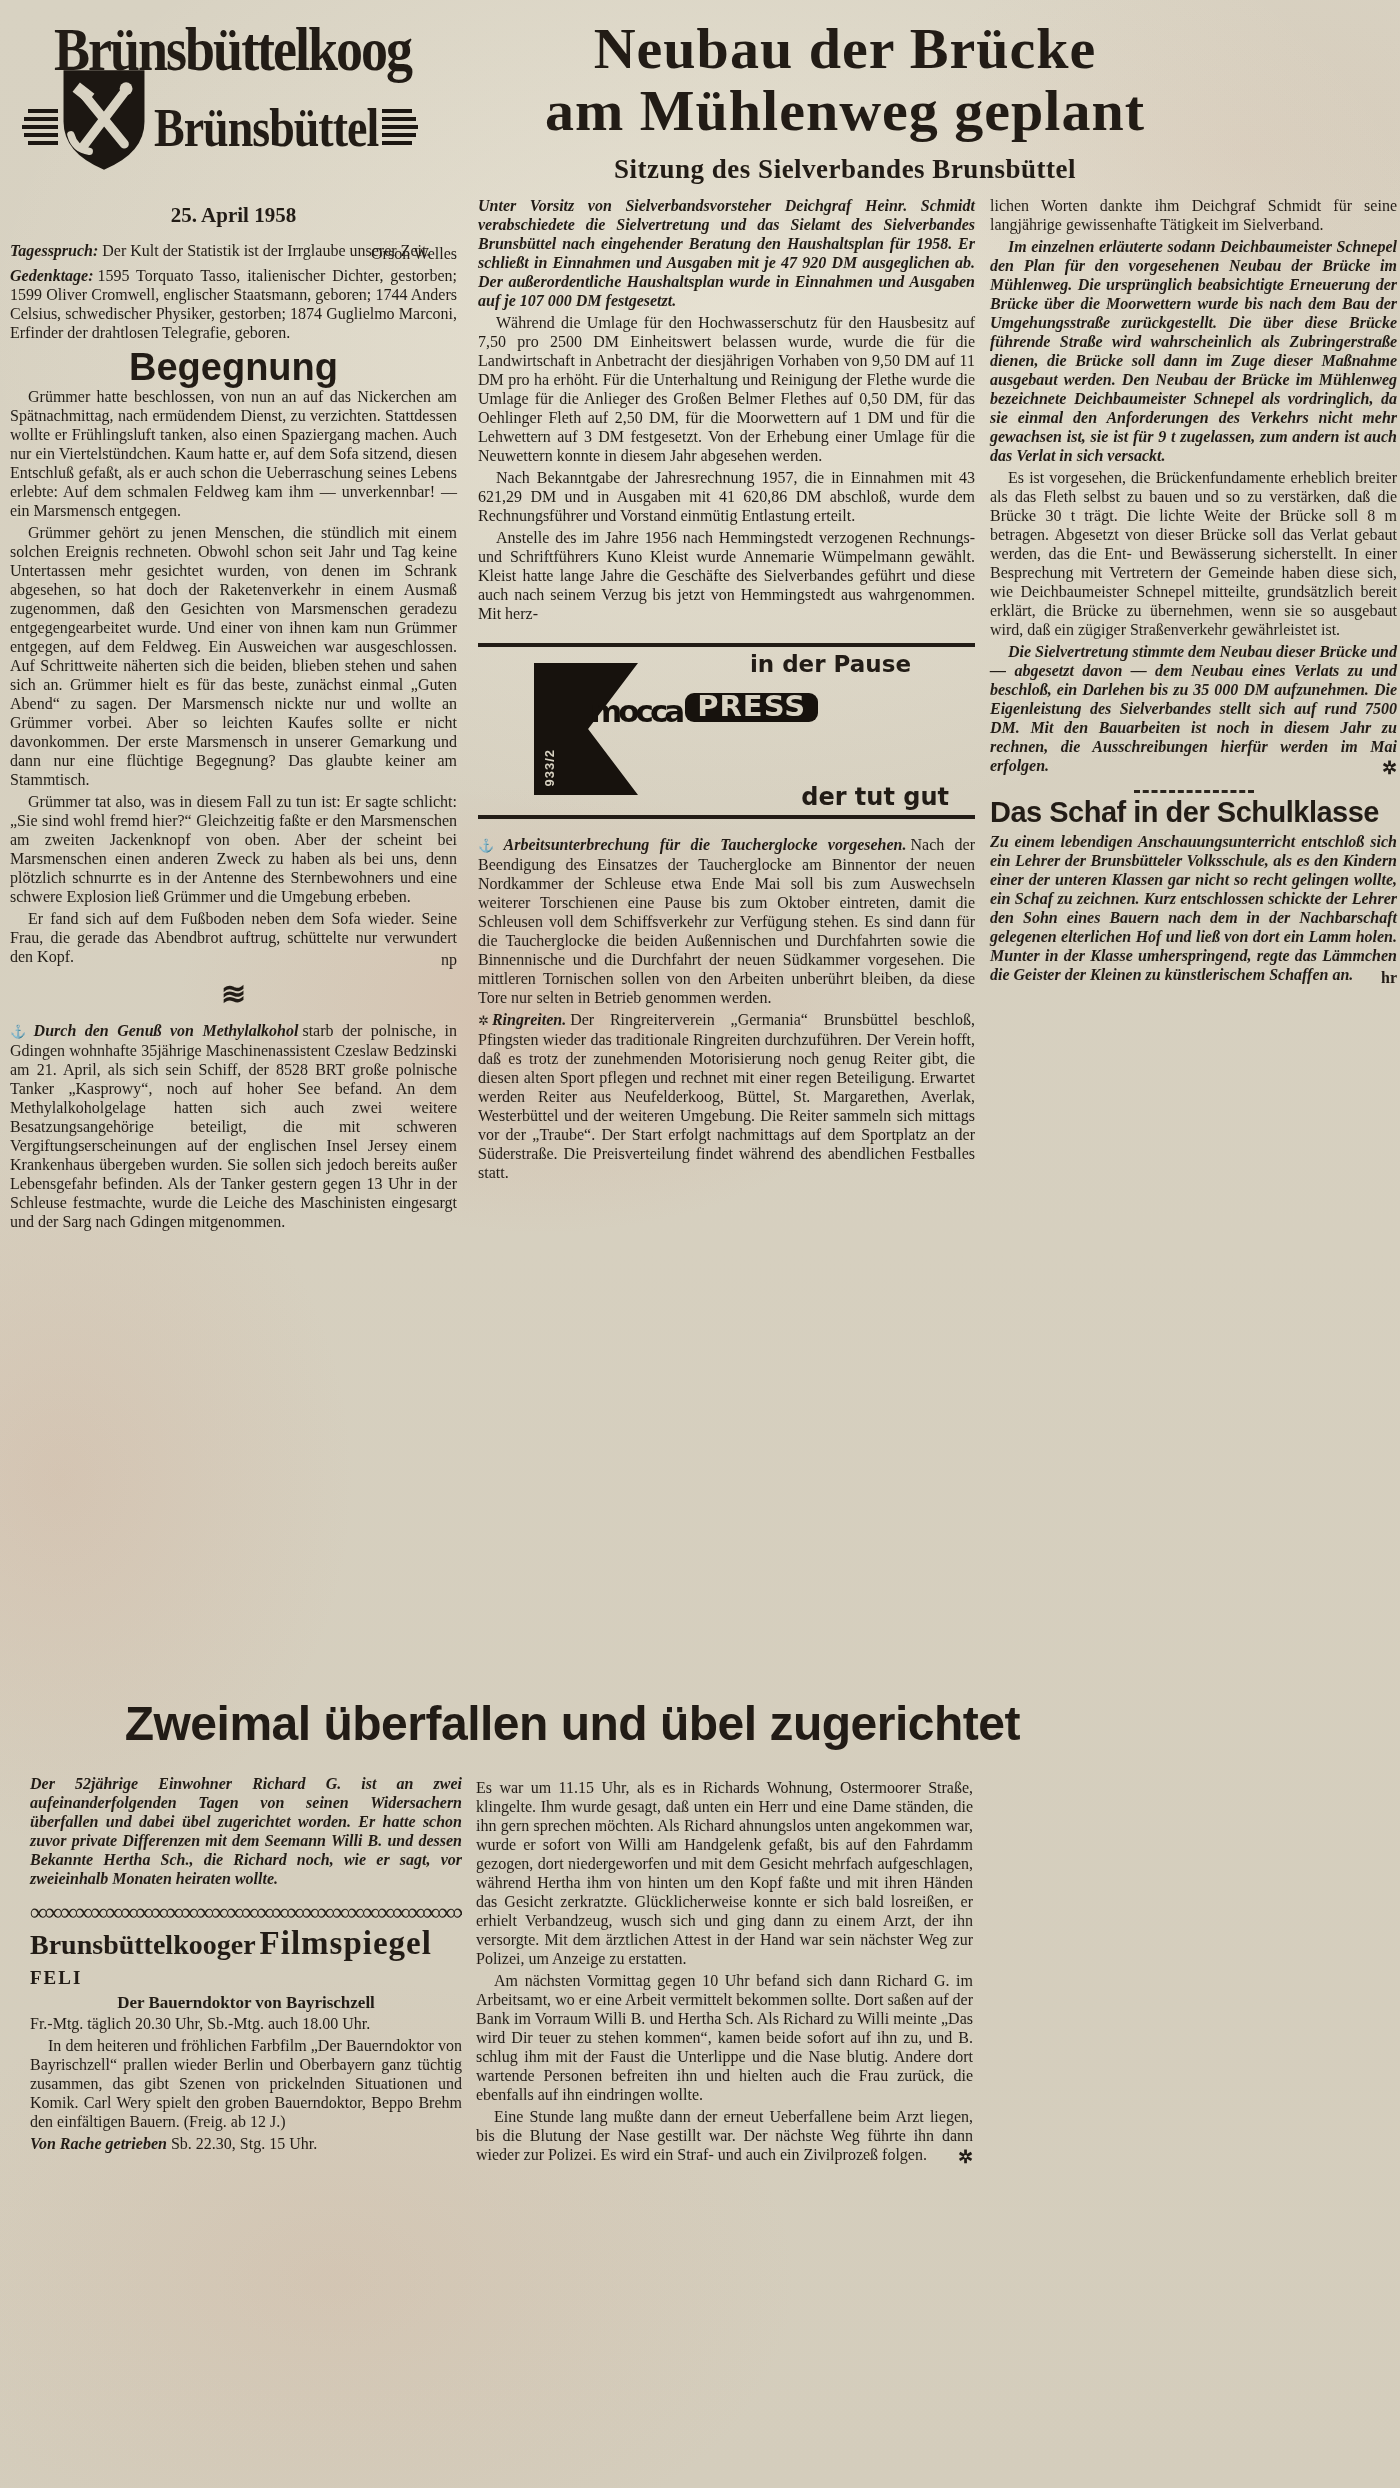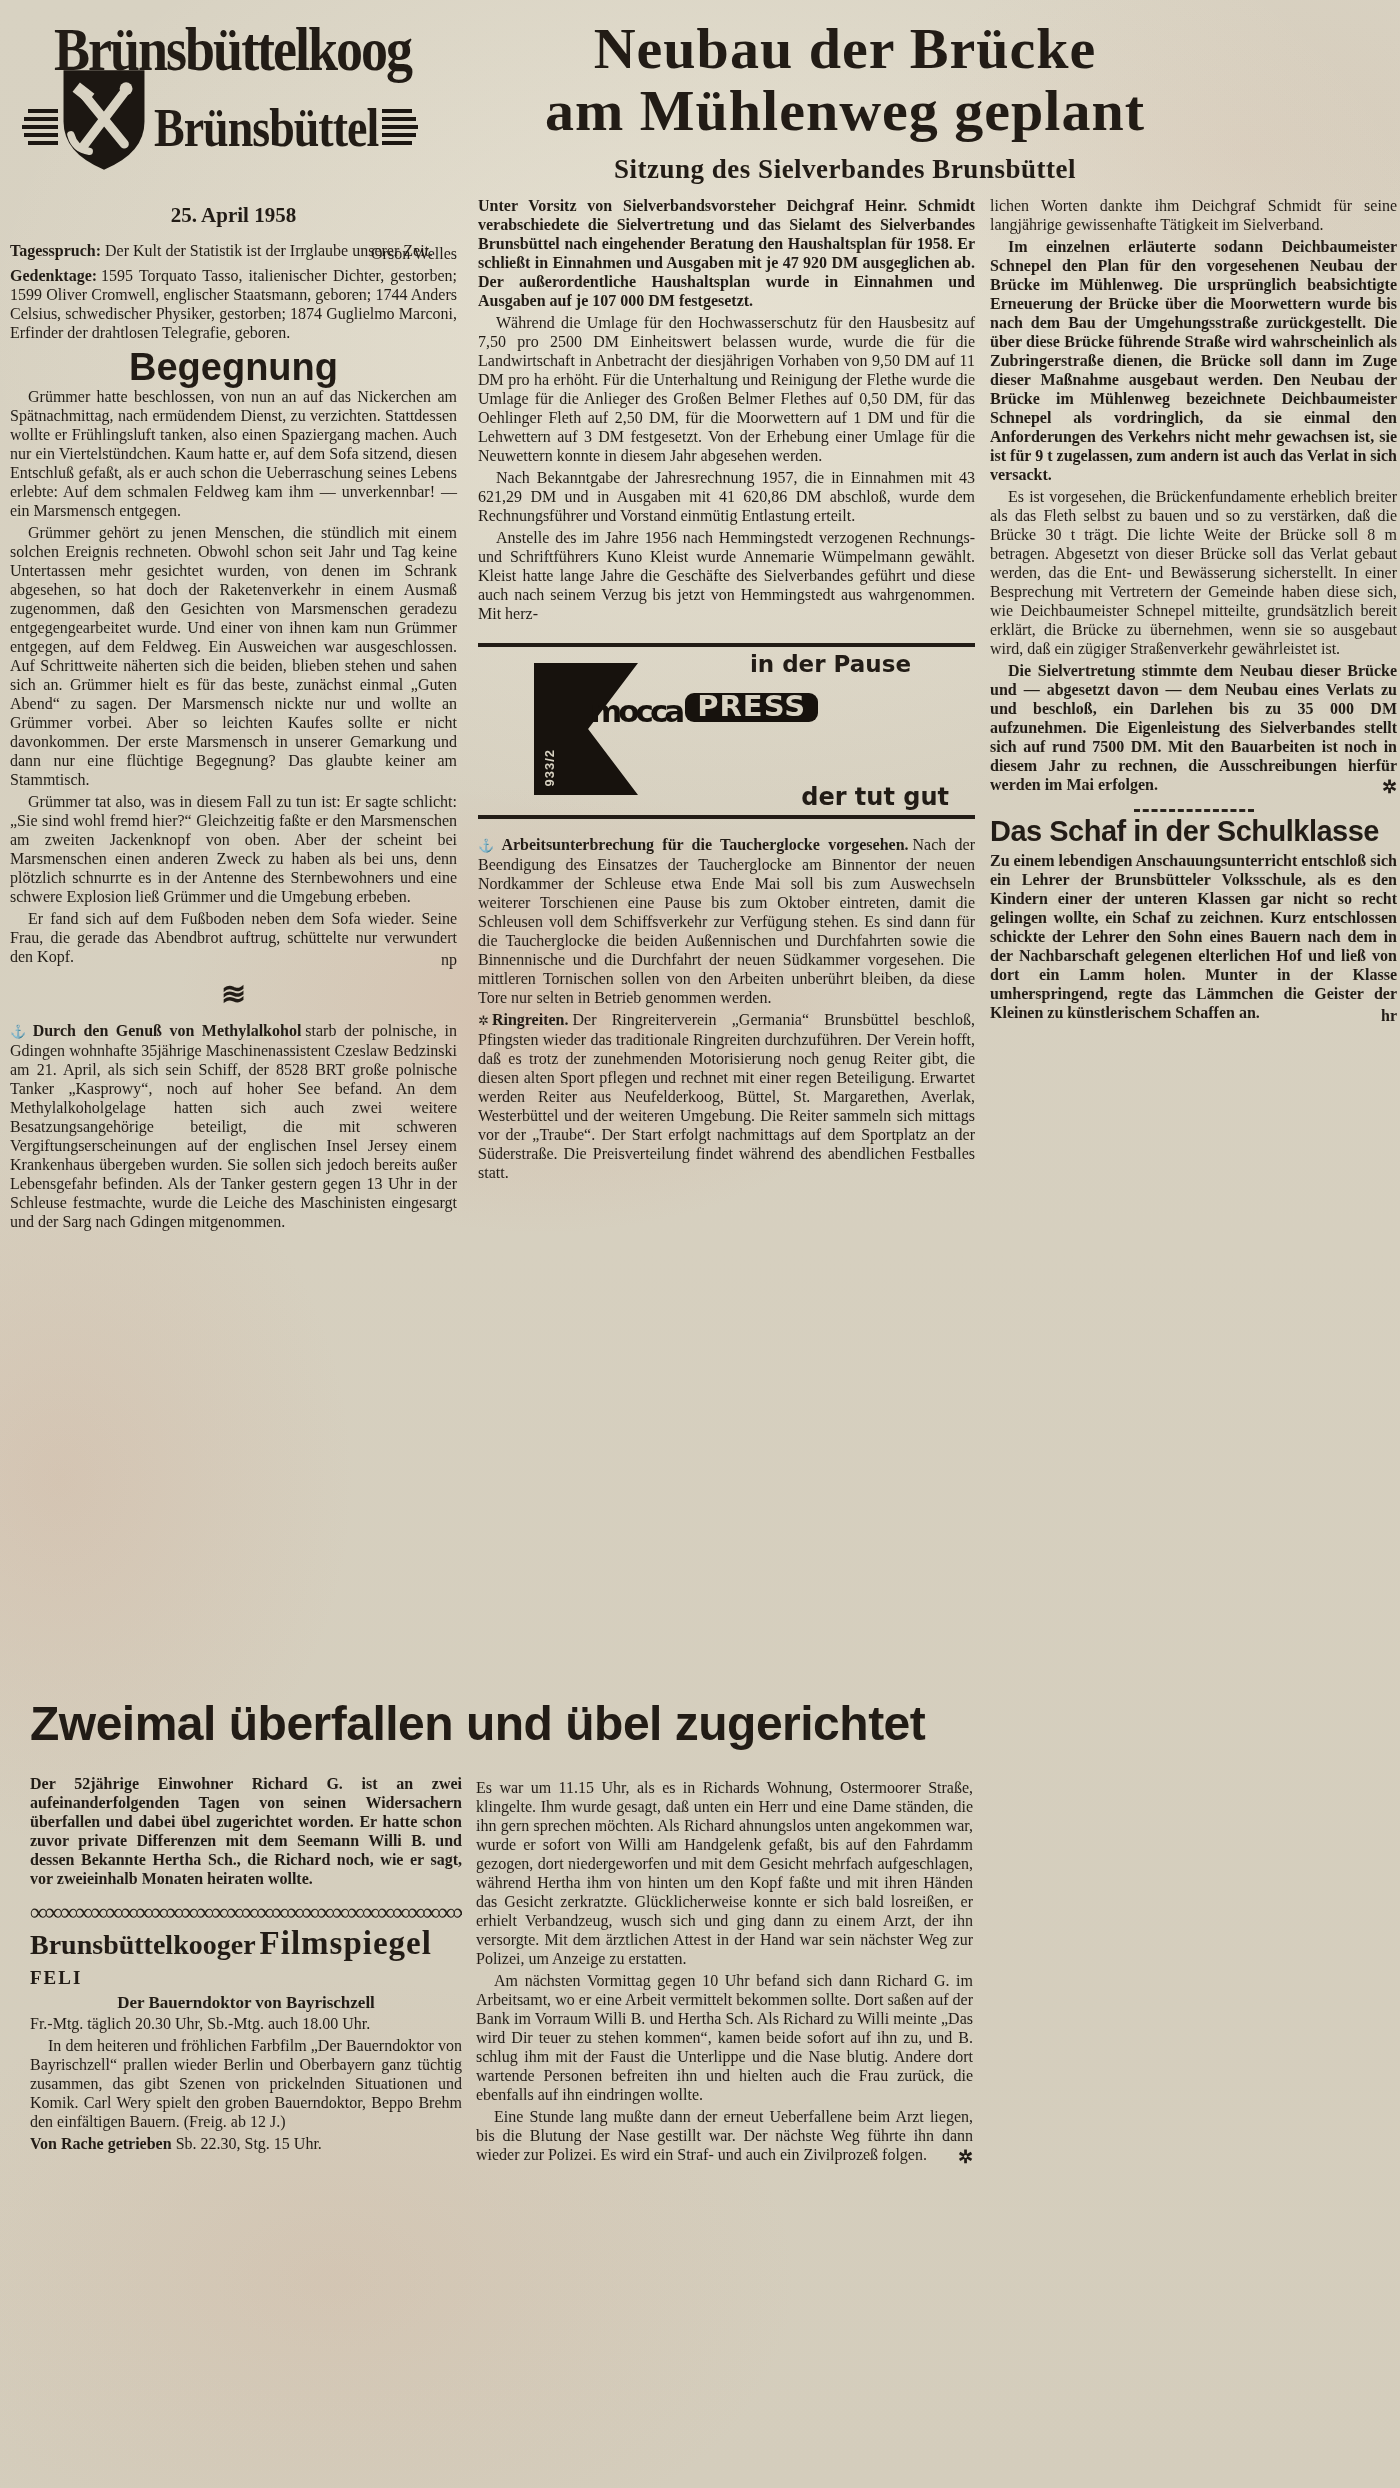--- a/index.html
+++ b/index.html
@@ -12,21 +12,21 @@
       radial-gradient(ellipse 420px 520px at 60px 1480px, rgba(206,158,136,.22), transparent 70%),
       radial-gradient(ellipse 650px 420px at 330px 2280px, rgba(205,165,142,.20), transparent 72%),
       radial-gradient(ellipse 480px 300px at 1250px 150px, rgba(210,170,150,.14), transparent 75%),
       radial-gradient(ellipse 950px 650px at 720px 330px, rgba(248,244,230,.45), transparent 78%),
       linear-gradient(#d8d2c2,#d4cdbc);
   }
   .abs{position:absolute;}
   .jtext{font-size:16px;line-height:19px;text-align:justify;hyphens:auto;}
   .jtext p{margin:0 0 3px;text-indent:18px;}
   .jtext p.noind{text-indent:0;}
-  b{font-weight:bold;}
+  b{font-weight:bold;font-style:italic;}
   .lead-b{margin-right:4px;}
   .orn{font-size:13px;margin-right:3px;}
   .rline{text-align:right;margin-top:-19px;margin-bottom:3px;font-weight:bold;}
   .rline.reg{font-weight:normal;}
   .star{font-size:18px;}
   .sans{font-family:"Liberation Sans","DejaVu Sans",sans-serif;}
 
   
   #masthead{left:22px;top:14px;width:436px;}
   .mast1{font-size:54px;font-weight:bold;letter-spacing:-2px;margin-left:32px;transform:scaleY(1.15);transform-origin:top left;white-space:nowrap;}
@@ -54,21 +54,21 @@
   .ad-code{position:absolute;left:6px;bottom:8px;color:#d8d2c2;font-size:13px;font-weight:bold;
            writing-mode:vertical-rl;transform:rotate(180deg);letter-spacing:1px;font-family:"Liberation Sans",sans-serif;}
   .ad-top{position:absolute;right:64px;top:8px;font-size:23px;font-weight:bold;}
   .ad-top,.ad-slogan{font-family:"DejaVu Sans",sans-serif;}
   .ad-brandrow{position:absolute;left:112px;top:46px;white-space:nowrap;}
   .mocca{font-family:"DejaVu Sans",sans-serif;font-weight:bold;font-size:31px;letter-spacing:-4px;color:#17120d;}
   .press{display:inline-block;background:#17120d;color:#d8d2c2;font-family:"DejaVu Sans",sans-serif;
          font-weight:bold;font-size:29px;padding:4px 12px 6px;border-radius:9px;margin-left:4px;vertical-align:6px;letter-spacing:1px;}
   .ad-slogan{position:absolute;right:26px;bottom:8px;font-size:24px;font-weight:bold;}
   
-  #bottom-head{left:30px;top:1696px;width:990px;text-align:left;font-size:48px;font-weight:bold;letter-spacing:-.5px;white-space:nowrap;}
+  #bottom-head{left:30px;top:1696px;width:990px;text-align:right;font-size:48px;font-weight:bold;letter-spacing:-.5px;white-space:nowrap;}
   #bottom-left{left:30px;top:1774px;width:432px;}
   #bottom-right{left:476px;top:1778px;width:497px;}
   .rope{overflow:hidden;white-space:nowrap;font-size:24px;font-weight:bold;letter-spacing:-2px;line-height:24px;margin:12px 0 10px;color:#262019;}
   .h-film{white-space:nowrap;margin:2px 0 10px;}
   .h-film .w1{font-size:28px;font-weight:bold;}
   .h-film .w2{font-size:33px;font-weight:bold;letter-spacing:1px;}
   .cinema{font-weight:bold;font-size:19px;letter-spacing:2px;margin:4px 0 6px;}
   .film-title{text-align:center;font-weight:bold;font-size:17px;margin:4px 0 2px;}
   .film2{margin-top:8px;text-indent:0 !important;}
 </style>

